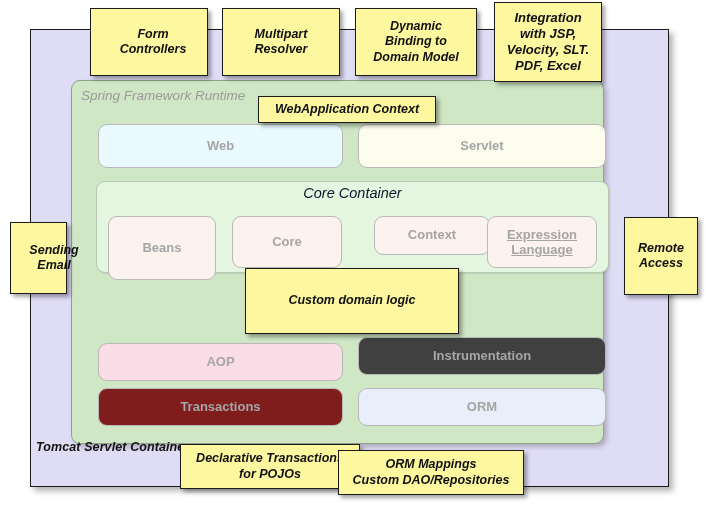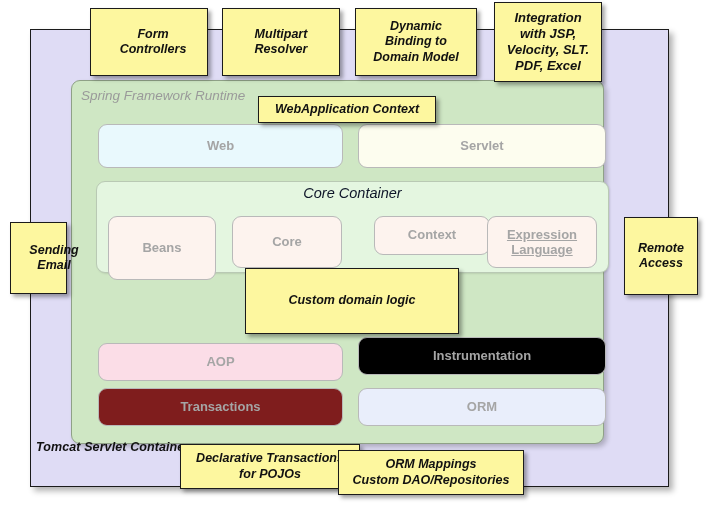--- a/index.html
+++ b/index.html
@@ -100,21 +100,21 @@
   <div class="tile" style="left:374px;top:216px;width:116px;height:39px;background:#fdf3ee;">
     <span>Context</span>
   </div>
   <div class="tile two-line" style="left:487px;top:216px;width:110px;height:52px;background:#fdf3ee;">
     <span>Expression Language</span>
   </div>
 
   <div class="tile" style="left:98px;top:337px;width:245px;height:38px;background:#fbdde7;margin-top:6px;">
     <span>AOP</span>
   </div>
-  <div class="tile" style="left:358px;top:337px;width:248px;height:38px;background:#000000;">
+  <div class="tile" style="left:358px;top:337px;width:248px;height:38px;background:#404040;">
     <span>Instrumentation</span>
   </div>
 
   <div class="tile" style="left:98px;top:388px;width:245px;height:38px;background:#7f1d1d;">
     <span>Transactions</span>
   </div>
   <div class="tile" style="left:358px;top:388px;width:248px;height:38px;background:#e9eefb;">
     <span>ORM</span>
   </div>
 

